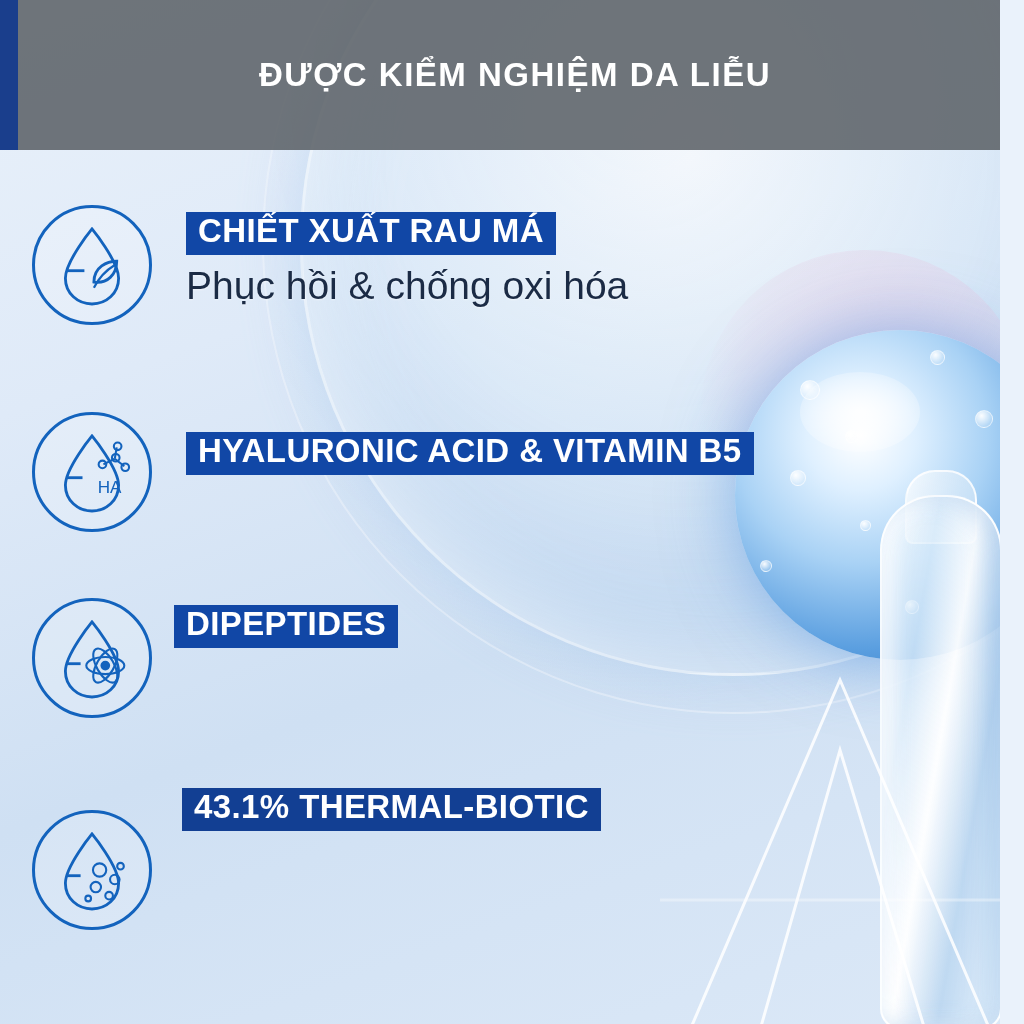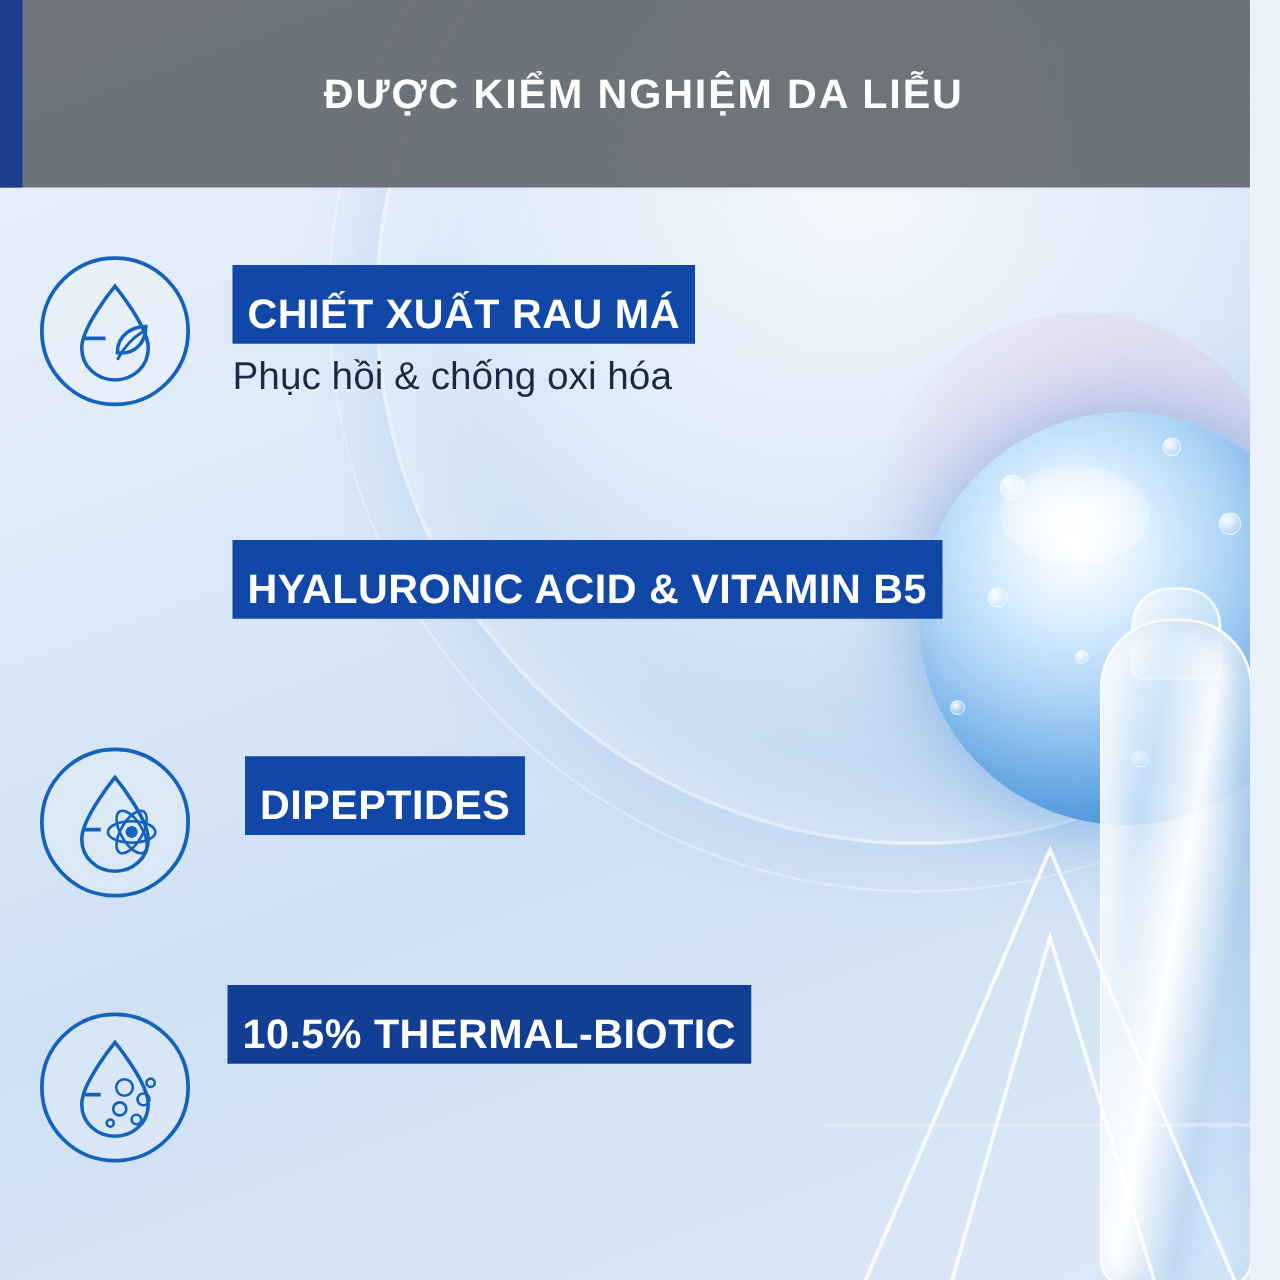--- a/index.html
+++ b/index.html
@@ -163,30 +163,30 @@
   .feature-text {
     position: absolute;
   }
   .tag {
     display: inline-block;
     background: #1147a6;
     color: #ffffff;
     font-size: 33px;
     font-weight: bold;
     letter-spacing: 0.4px;
-    padding: 22px 12px 7px 12px;
+    padding: 2px 12px 7px 12px;
     line-height: 1.02;
     white-space: nowrap;
   }
   .tag.thermal {
     background: #123f93;
   }
   .desc {
     color: #1b2b45;
-    font-size: 31px;
+    font-size: 39px;
     line-height: 1.28;
     margin-top: 6px;
     white-space: nowrap;
     text-shadow: 0 1px 2px rgba(255,255,255,0.5);
   }
 </style>
 </head>
 <body>
 
 <div id="poster">
@@ -236,56 +236,74 @@
           <path d="M62 78 C62 62 76 56 86 56 C86 70 76 80 62 78 Z"></path>
           <path d="M62 84 C66 76 74 66 84 60" stroke-width="2.4"></path>
         </g>
       </svg>
     </div>
     <div class="feature-text" style="left:186px; top:62px;">
       <div class="tag">CHIẾT XUẤT RAU MÁ</div>
       <div class="desc">Phục hồi &amp; chống oxi hóa</div>
     </div>
 
+    <div class="feature-icon" style="left:32px; top:262px;">
+      <svg viewBox="0 0 120 120" width="114" height="114">
+        <g fill="none" stroke="#1363bd" stroke-width="3">
+          <path d="M60 22 C60 22 32 56 32 74 C32 90 45 101 60 101 C75 101 88 90 88 74 C88 56 60 22 60 22 Z"></path>
+          <path d="M33 66 L50 66"></path>
+          <g stroke-width="2.2">
+            <path d="M72 52 L84 46"></path>
+            <path d="M84 46 L94 54"></path>
+            <path d="M84 46 L86 34"></path>
+            <circle cx="71" cy="52" r="4"></circle>
+            <circle cx="85" cy="45" r="4"></circle>
+            <circle cx="95" cy="55" r="4"></circle>
+            <circle cx="87" cy="33" r="4"></circle>
+          </g>
+        </g>
+        <text x="66" y="82" font-family="Liberation Sans, sans-serif" font-size="18" fill="#1363bd">HA</text>
+      </svg>
+    </div>
     <div class="feature-text" style="left:186px; top:282px;">
       <div class="tag">HYALURONIC ACID &amp; VITAMIN B5</div>
     </div>
 
     <div class="feature-icon" style="left:32px; top:448px;">
       <svg viewBox="0 0 120 120" width="114" height="114">
         <g fill="none" stroke="#1363bd" stroke-width="3">
           <path d="M60 22 C60 22 32 56 32 74 C32 90 45 101 60 101 C75 101 88 90 88 74 C88 56 60 22 60 22 Z"></path>
           <path d="M33 66 L48 66"></path>
         </g>
         <g fill="none" stroke="#1363bd" stroke-width="2.2">
           <ellipse cx="74" cy="68" rx="20" ry="9"></ellipse>
           <ellipse cx="74" cy="68" rx="20" ry="9" transform="rotate(60 74 68)"></ellipse>
           <ellipse cx="74" cy="68" rx="20" ry="9" transform="rotate(-60 74 68)"></ellipse>
           <circle cx="74" cy="68" r="4" fill="#1363bd"></circle>
         </g>
       </svg>
     </div>
-    <div class="feature-text" style="left:196px; top:455px;">
+    <div class="feature-text" style="left:174px; top:455px;">
       <div class="tag">DIPEPTIDES</div>
     </div>
 
     <div class="feature-icon" style="left:32px; top:660px;">
       <svg viewBox="0 0 120 120" width="114" height="114">
         <g fill="none" stroke="#1363bd" stroke-width="3">
           <path d="M60 22 C60 22 32 56 32 74 C32 90 45 101 60 101 C75 101 88 90 88 74 C88 56 60 22 60 22 Z"></path>
           <path d="M33 66 L48 66"></path>
         </g>
         <g fill="none" stroke="#1363bd" stroke-width="2.2">
           <circle cx="68" cy="60" r="7"></circle>
           <circle cx="84" cy="70" r="5"></circle>
           <circle cx="64" cy="78" r="5.5"></circle>
           <circle cx="78" cy="87" r="4"></circle>
           <circle cx="90" cy="56" r="3.5"></circle>
           <circle cx="56" cy="90" r="3"></circle>
         </g>
       </svg>
     </div>
     <div class="feature-text" style="left:182px; top:638px;">
-      <div class="tag thermal">10.5% THERMAL-BIOTIC</div>
+      <div class="tag thermal">43.1% THERMAL-BIOTIC</div>
     </div>
 
   </div>
 </div>
 
 </body></html>

